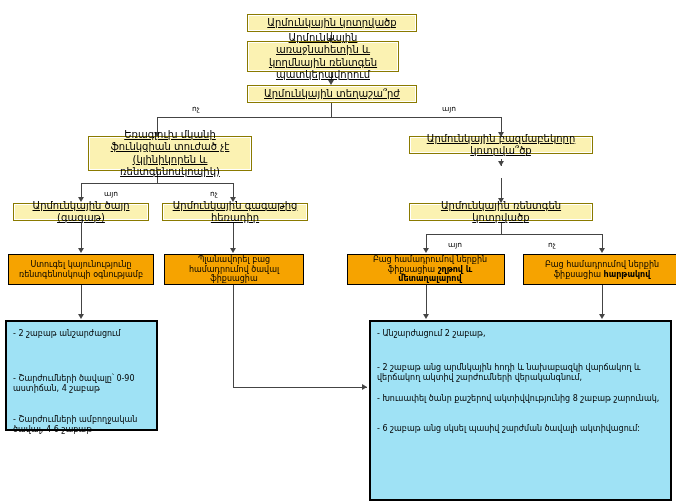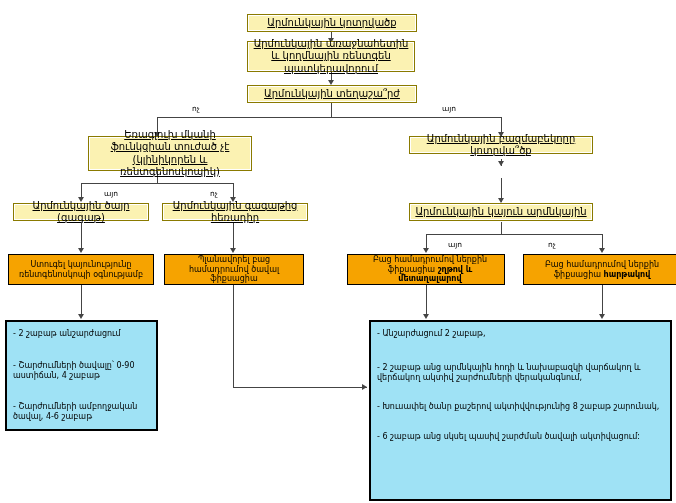--- a/index.html
+++ b/index.html
@@ -139,21 +139,21 @@
   <div class="elabel" style="left:442px; top:104px;">այո</div>
   <div class="elabel" style="left:104px; top:189px;">այո</div>
   <div class="elabel" style="left:210px; top:189px;">ոչ</div>
   <div class="elabel" style="left:448px; top:240px;">այո</div>
   <div class="elabel" style="left:548px; top:240px;">ոչ</div>
 
   <div class="node yellow" style="left:247px; top:14px; width:170px; height:18px;">
     <span class="txt">Արմունկային կոտրվածք</span>
   </div>
 
-  <div class="node yellow" style="left:247px; top:41px; width:168px; height:31px;">
+  <div class="node yellow" style="left:247px; top:41px; width:152px; height:31px;">
     <span class="txt">Արմունկային առաջնահետին և կողմնային ռենտգեն պատկերավորում</span>
   </div>
 
   <div class="node yellow" style="left:247px; top:85px; width:170px; height:18px;">
     <span class="txt">Արմունկային տեղաշա՞րժ</span>
   </div>
 
   <div class="node yellow" style="left:88px; top:136px; width:164px; height:35px;">
     <span class="txt">Եռագլուխ մկանի ֆունկցիան տուժած չէ (կլինիկորեն և ռենտգենոսկոպիկ)</span>
   </div>
@@ -165,45 +165,45 @@
 
   <div class="node yellow" style="left:13px; top:203px; width:136px; height:18px;">
     <span class="txt">Արմունկային ծայր (գագաթ)</span>
   </div>
 
   <div class="node yellow" style="left:162px; top:203px; width:146px; height:18px;">
     <span class="txt">Արմունկային գագաթից հեռադիր</span>
   </div>
 
   <div class="node yellow" style="left:409px; top:203px; width:184px; height:18px;">
-    <span class="txt">Արմունկային կայուն արմնկային</span>
+    <span class="txt">Արմունկային ռենտգեն կոտրվածք</span>
   </div>
 
   <div class="node orange" style="left:8px; top:254px; width:146px; height:31px;">
     <span class="txt">Ստուգել կայունությունը ռենտգենոսկոպի օգնությամբ</span>
   </div>
 
   <div class="node orange" style="left:164px; top:254px; width:140px; height:31px;">
     <span class="txt">Պլանավորել բաց համադրումով ծավալ ֆիքսացիա</span>
   </div>
 
   <div class="node orange" style="left:347px; top:254px; width:158px; height:31px;padding-left:12px;">
     <span class="txt"><span>Բաց համադրումով ներքին ֆիքսացիա </span><b>շղթով և մետաղալարով</b></span>
   </div>
 
   <div class="node orange" style="left:523px; top:254px; width:158px; height:31px;">
     <span class="txt"><span>Բաց համադրումով ներքին ֆիքսացիա </span><b>հարթակով</b></span>
   </div>
 
   <div class="node blue" style="left:5px; top:320px; width:153px; height:111px;">
-    <span class="line" style="margin-bottom:22px;">-  2 շաբաթ անշարժացում</span>
+    <span class="line" style="margin-bottom:35px;">-  2 շաբաթ անշարժացում</span>
     <span class="line" style="margin-bottom:22px;">-  Շարժումների ծավալը՝ 0-90 աստիճան, 4 շաբաթ</span>
     <span class="line">-  Շարժումների ամբողջական ծավալ, 4-6 շաբաթ</span>
   </div>
 
   <div class="node blue" style="left:369px; top:320px; width:303px; height:181px;">
     <span class="line" style="margin-bottom:24px;">-  Անշարժացում 2 շաբաթ,</span>
-    <span class="line" style="margin-bottom:20px;">-  2 շաբաթ անց արմնկային հոդի և նախաբազկի վարճակող և վերճակող ակտիվ շարժումների վերականգնում,</span>
+    <span class="line" style="margin-bottom:12px;">-  2 շաբաթ անց արմնկային հոդի և նախաբազկի վարճակող և վերճակող ակտիվ շարժումների վերականգնում,</span>
     <span class="line" style="margin-bottom:20px;">-  Խուսափել ծանր քաշերով ակտիվվությունից 8 շաբաթ շարունակ,</span>
     <span class="line">-  6 շաբաթ անց սկսել պասիվ շարժման ծավալի ակտիվացում:</span>
   </div>
 
 </div>
 
 </body></html>

